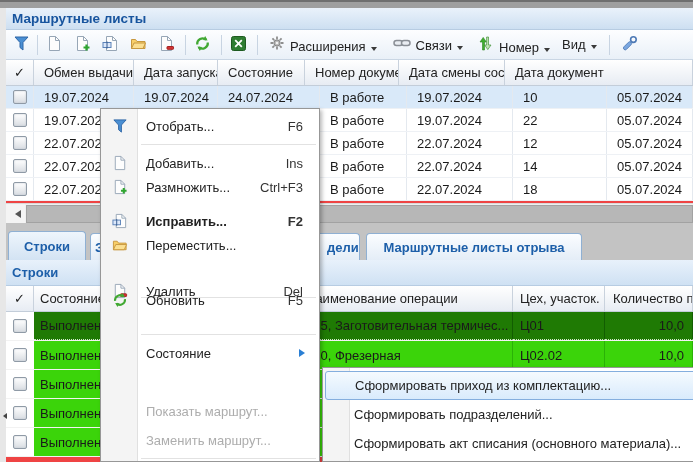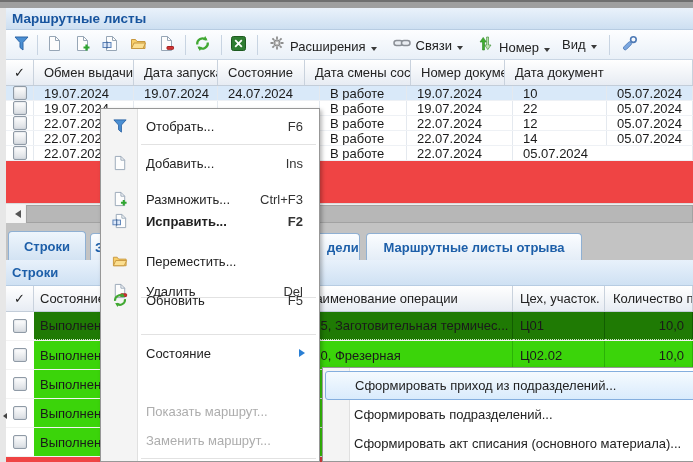--- a/index.html
+++ b/index.html
@@ -17,21 +17,21 @@
   .toolbar{left:6px;top:30px;width:687px;height:30px;background:linear-gradient(#fdfeff,#e9f0f8);
            border-bottom:1px solid #c9d6e4;display:flex;align-items:center;box-sizing:border-box;}
   .tbtn{display:flex;align-items:center;justify-content:center;width:22px;height:22px;border-radius:3px;}
   .tsep{width:1px;height:20px;background:#c8d4e2;margin:0 5px;}
   .tmenu{display:flex;align-items:flex-end;gap:5px;color:#222;}
   .caret{width:0;height:0;border:3.5px solid transparent;border-top:4px solid #3a3a3a;margin-top:4px;}
   
   .thead{display:flex;background:linear-gradient(#ffffff,#e7ecf3);border-bottom:1px solid #c3cdd9;box-sizing:border-box;}
   .hc{border-right:1px solid #c9d2dd;box-sizing:border-box;display:flex;align-items:center;
       padding-left:10px;overflow:hidden;white-space:nowrap;color:#222;}
-  .trow{display:flex;height:15px;border-bottom:1px solid #eef1f5;box-sizing:border-box;background:#fff;text-align:center;}
+  .trow{display:flex;height:23px;border-bottom:1px solid #eef1f5;box-sizing:border-box;background:#fff;text-align:center;}
   .trow.sel{background:#d9e9f9;}
   .tc{border-right:1px solid #e4e9ef;box-sizing:border-box;display:flex;align-items:center;
       padding-left:10px;overflow:hidden;white-space:nowrap;}
   .cbcell{justify-content:center;padding-left:0;}
   .cb{width:14px;height:14px;border:1px solid #8f9aa6;border-radius:2px;background:linear-gradient(#ffffff,#d9dde2);
       box-shadow:inset 0 0 2px #bfc6cd;box-sizing:border-box;}
   .sortup{width:0;height:0;border:4px solid transparent;border-bottom:5px solid #7a93ad;margin-left:6px;margin-top:-4px;}
   
   .hscroll{left:6px;top:203px;width:687px;height:20px;background:#efefef;border-top:1px solid #dadada;box-sizing:border-box;}
   .harrow{position:absolute;left:0;top:0;width:19px;height:20px;background:#f4f4f4;display:flex;align-items:center;justify-content:center;}
@@ -185,22 +185,22 @@
 
   <div class="abs" style="left:6px;top:60px;width:687px;">
     <div class="thead" style="height:26px">
       <div class="hc cbcell" style="width:28px">✓</div>
       <div class="hc" style="width:100px">
           <span>Обмен выдачи</span>
           <span class="sortup"></span>
         </div>
       <div class="hc" style="width:84px">Дата запуска п</div>
       <div class="hc" style="width:87px">Состояние</div>
+      <div class="hc" style="width:94px">Номер докуме</div>
       <div class="hc" style="width:106px">Дата смены сос</div>
-      <div class="hc" style="width:94px">Номер докуме</div>
       <div class="hc" style="flex:1">Дата документ</div>
     </div>
     <div class="trow sel">
       <div class="tc cbcell" style="width:28px">
           <span class="cb"></span>
         </div>
       <div class="tc" style="width:100px">19.07.2024</div>
       <div class="tc" style="width:84px">19.07.2024</div>
       <div class="tc" style="width:102px">24.07.2024</div>
       <div class="tc" style="width:87px">В работе</div>
@@ -246,20 +246,21 @@
     </div>
     <div class="trow">
       <div class="tc cbcell" style="width:28px">
           <span class="cb"></span>
         </div>
       <div class="tc" style="width:100px">22.07.2024</div>
       <div class="tc" style="width:84px"></div>
       <div class="tc" style="width:102px"></div>
       <div class="tc" style="width:87px">В работе</div>
       <div class="tc" style="width:106px">22.07.2024</div>
+      <div class="tc" style="width:94px">18</div>
       <div class="tc" style="flex:1">05.07.2024</div>
     </div>
   </div>
 
   <div class="abs hscroll">
     <div class="harrow">
         <span class="ltri"></span>
       </div>
     <div class="hthumb"></div>
   </div>
@@ -357,21 +358,21 @@
     <div class="mi" style="top:40px">
       <span class="mic">
           <svg width="16" height="16" viewBox="0 0 17 17">
             <path d="M3.5 1.5h6l4 4v10h-10z" fill="#fdfdfd" stroke="#97a6b6"></path>
             <path d="M9.5 1.5v4h4" fill="none" stroke="#97a6b6"></path>
           </svg>
         </span>
       <span>Добавить...</span>
       <span class="msc">Ins</span>
     </div>
-    <div class="mi" style="top:76px">
+    <div class="mi" style="top:64px">
       <span class="mic">
           <svg width="16" height="16" viewBox="0 0 17 17">
             <path d="M3.5 1.5h6l4 4v10h-10z" fill="#fdfdfd" stroke="#97a6b6"></path>
             <path d="M9.5 1.5v4h4" fill="none" stroke="#97a6b6"></path>
             <path d="M9.5 12.5h6M12.5 9.5v6" stroke="#2fa52f" stroke-width="2.2"></path>
           </svg>
         </span>
       <span>Размножить...</span>
       <span class="msc">Ctrl+F3</span>
     </div>
@@ -380,21 +381,21 @@
           <svg width="16" height="16" viewBox="0 0 17 17">
             <path d="M4.5 1.5h6l4 4v10h-10z" fill="#fdfdfd" stroke="#97a6b6"></path>
             <path d="M10.5 1.5v4h4" fill="none" stroke="#97a6b6"></path>
             <rect x="1" y="7.5" width="8" height="5" fill="#dce8fa" stroke="#5b82b8"></rect>
             <path d="M5 6.5v7" stroke="#35598c"></path>
           </svg>
         </span>
       <span>Исправить...</span>
       <span class="msc">F2</span>
     </div>
-    <div class="mi" style="top:138px">
+    <div class="mi" style="top:122px">
       <span class="mic">
           <svg width="16" height="16" viewBox="0 0 17 17">
             <path d="M1.5 13.5v-9h4l1.5 2h8v7z" fill="#f8cf69" stroke="#c79840"></path>
             <path d="M1.5 13.5l2.5-5.5h11.5l-2.5 5.5z" fill="#fbdf91" stroke="#c79840"></path>
           </svg>
         </span>
       <span>Переместить...</span>
     </div>
     <div class="mi" style="top:168px">
       <span class="mic">
@@ -430,21 +431,21 @@
     </div>
     <div class="mi dis" style="top:317px">
       <span>Заменить маршрут...</span>
     </div>
     <div class="msep" style="top:349px"></div>
   </div>
 
   <div class="abs submenu">
     <div class="smgutter"></div>
     <div class="smi hl" style="top:3px">
-      <span>Сформировать приход из подразделений...</span>
+      <span>Сформировать приход из комплектацию...</span>
     </div>
     <div class="smi" style="top:32px">
       <span>Сформировать подразделений...</span>
     </div>
     <div class="smi" style="top:61px">
       <span>Сформировать акт списания (основного материала)...</span>
     </div>
   </div>
 
 </div>

